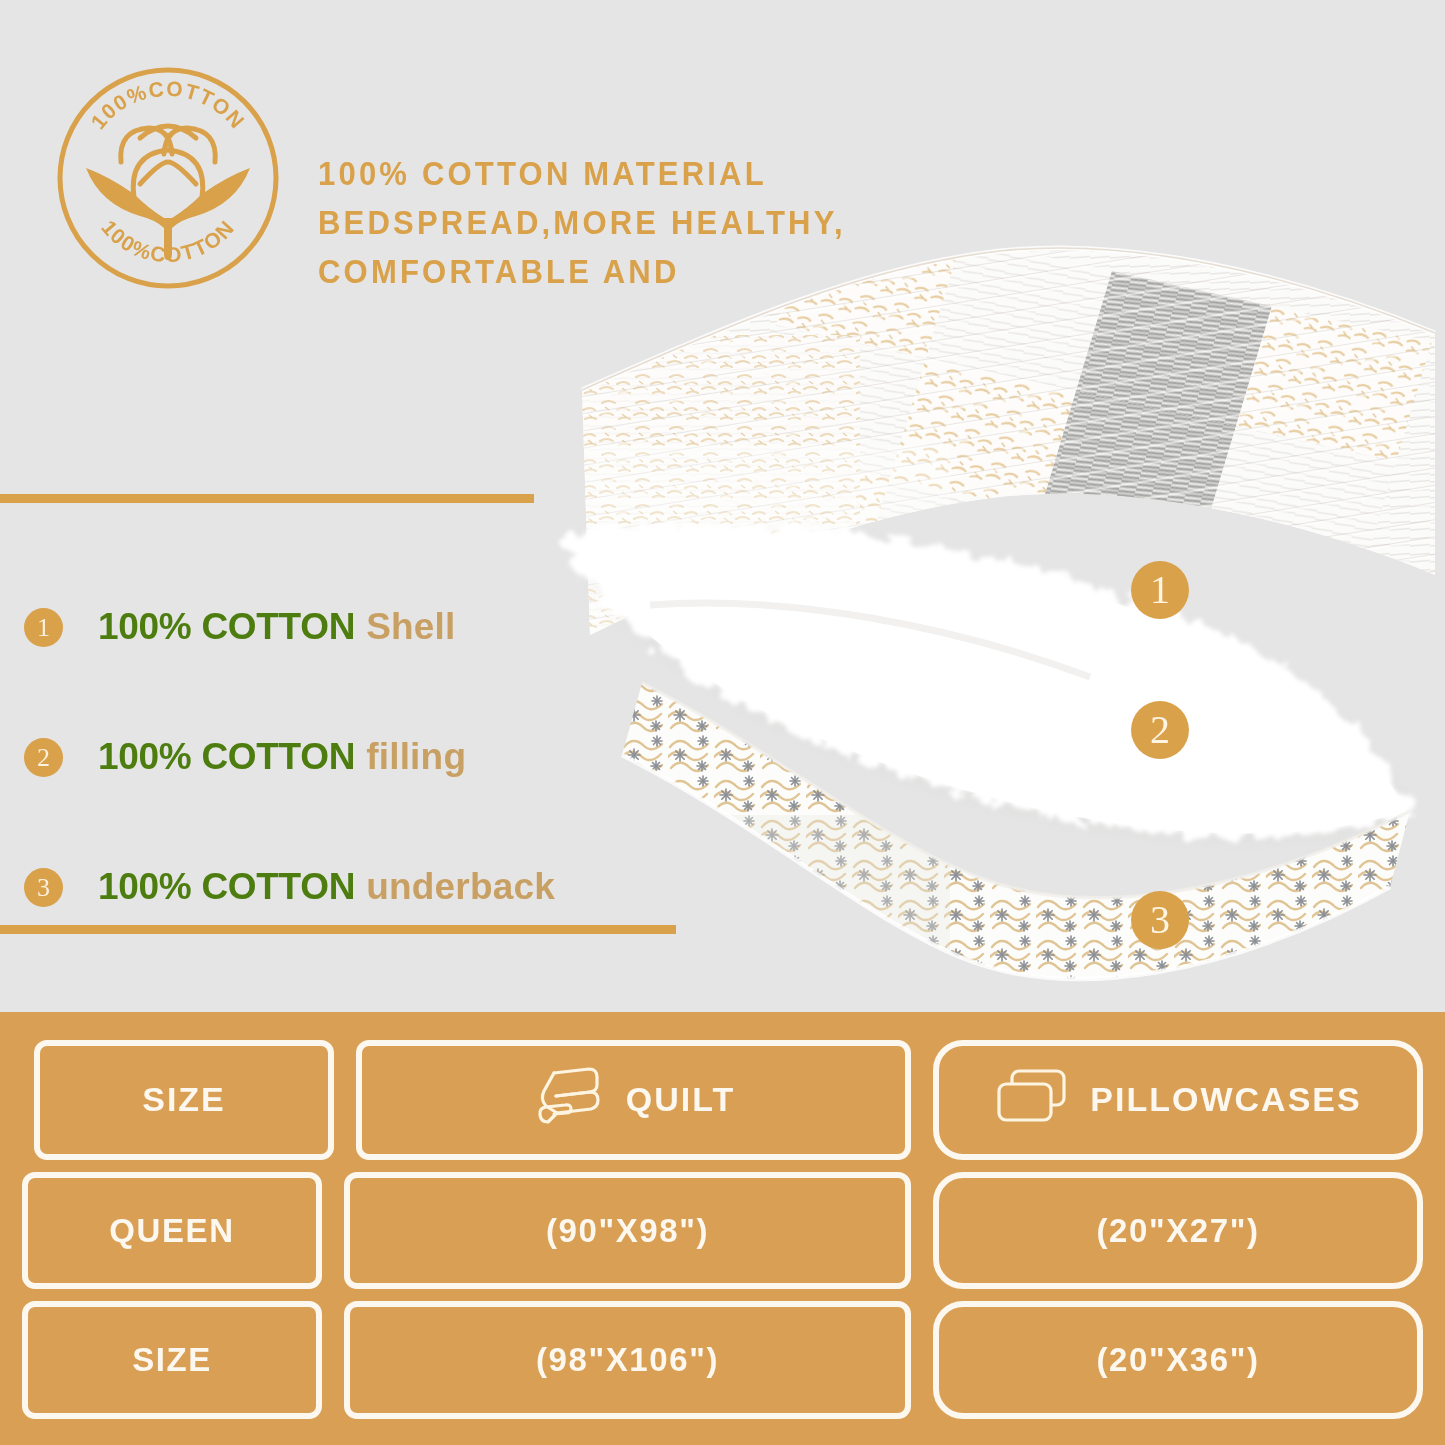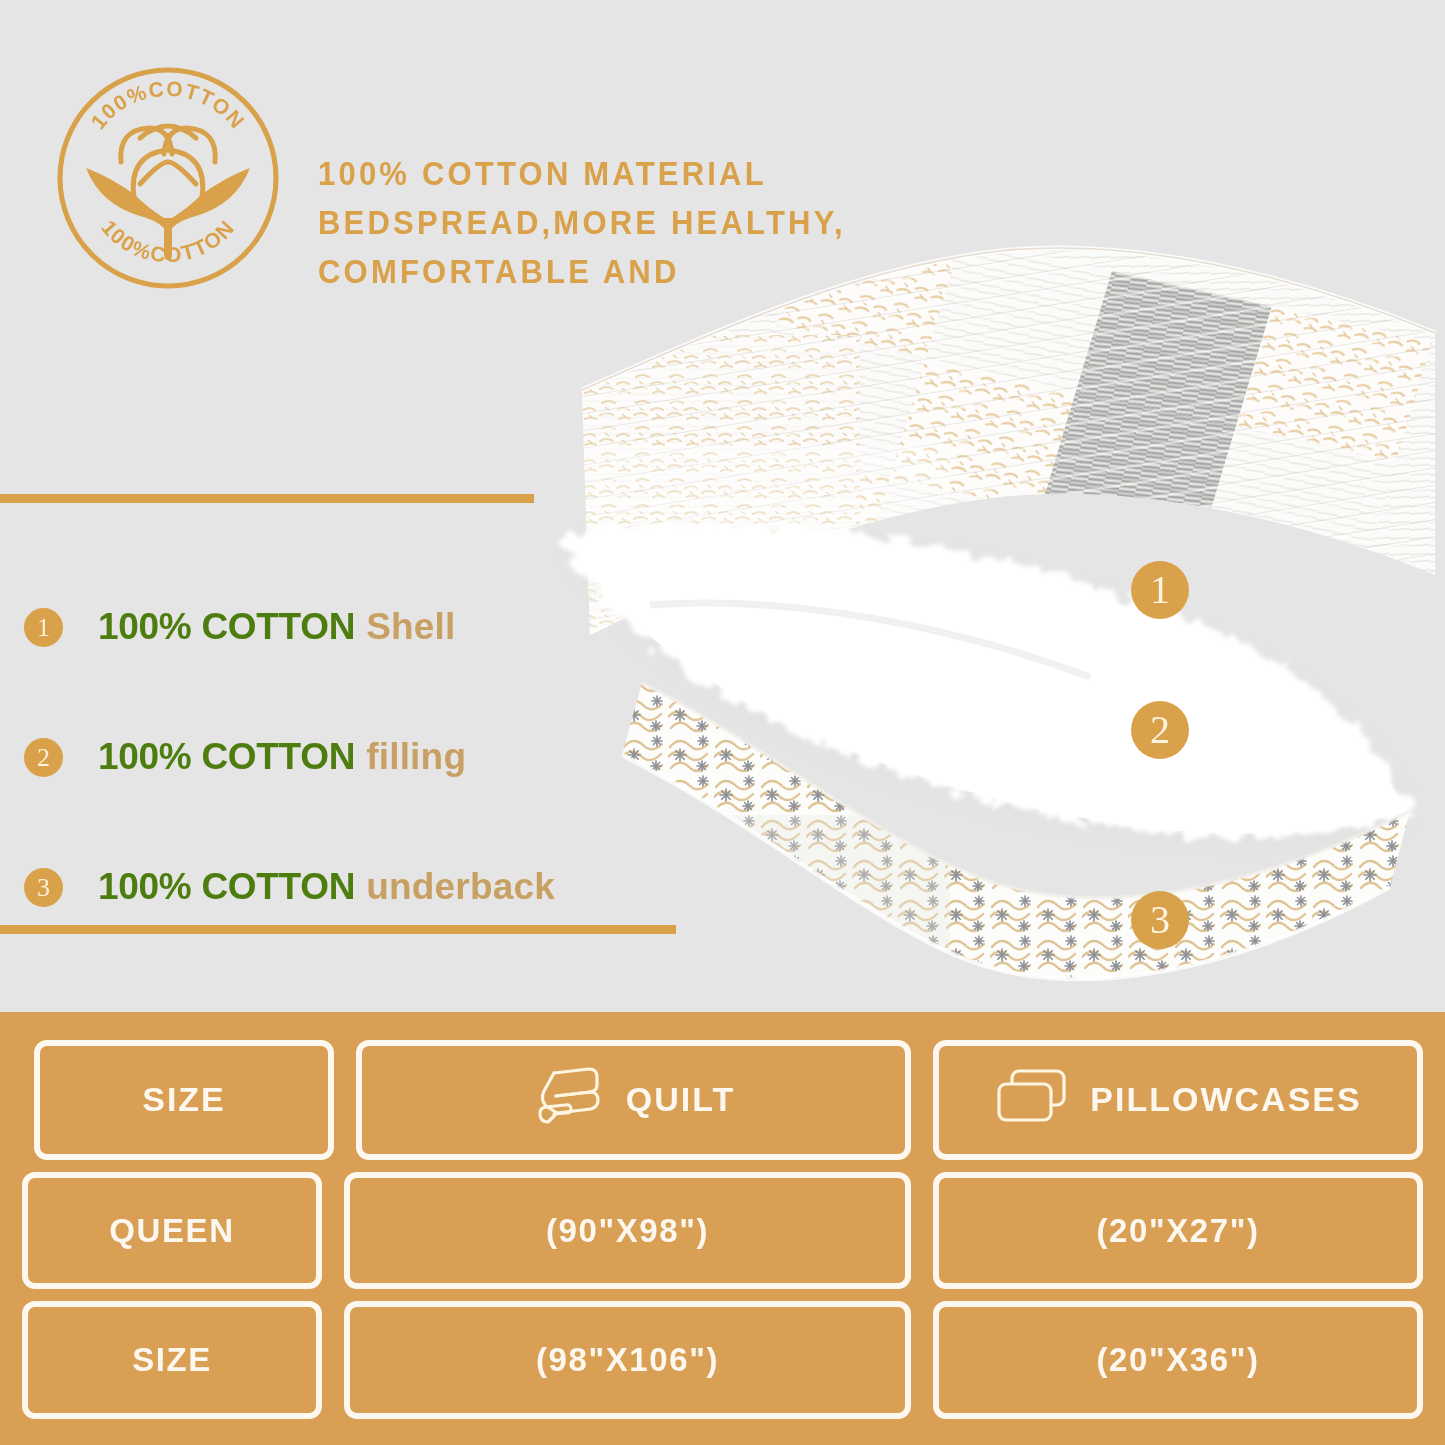--- a/index.html
+++ b/index.html
@@ -157,21 +157,21 @@
     align-items: center;
     justify-content: center;
     gap: 20px;
     color: #fdf8ef;
     font-weight: bold;
     letter-spacing: 1.4px;
     overflow: hidden;
   }
   .col-size  { flex: 0 0 300px; }
   .col-quilt { flex: 1 1 auto; }
-  .col-pillow{ flex: 0 0 490px; }
+  .col-pillow{ flex: 0 0 490px; border-radius: 30px; }
 
   .header-row .table-cell { font-size: 34px; letter-spacing: 2px; }
   .data-row  .table-cell { font-size: 33px; letter-spacing: 1.6px; text-align: right; }
 
   .cell-icon { flex: 0 0 auto; display: block; }
 </style>
 </head>
 <body>
 
 <div id="page">

